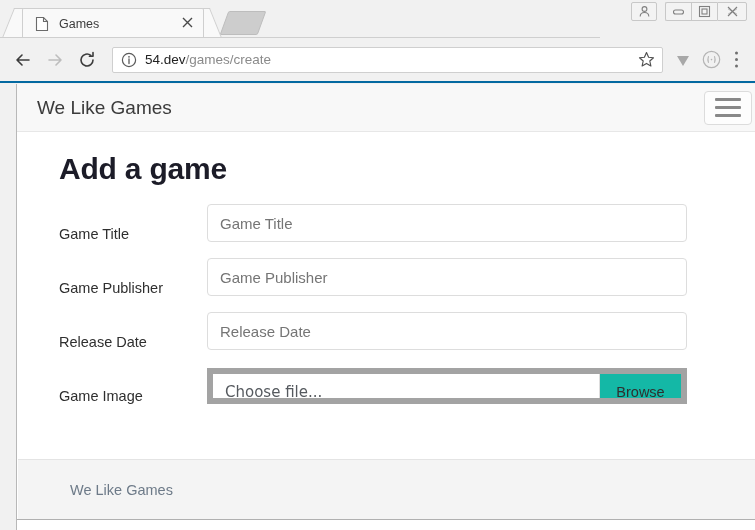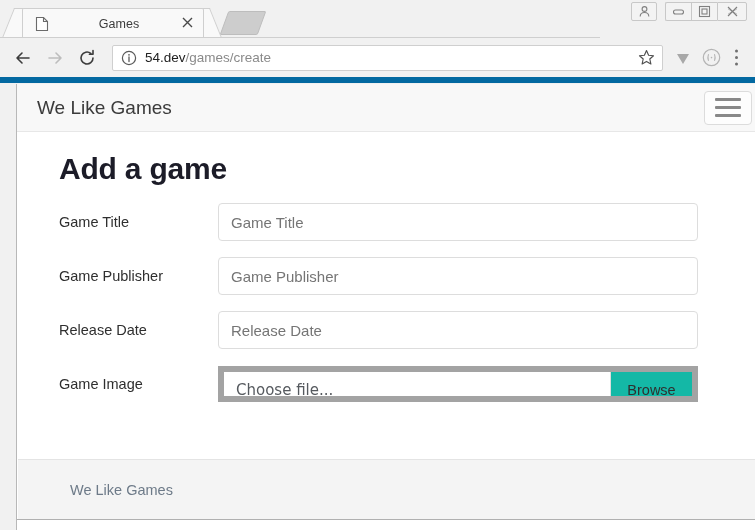--- a/index.html
+++ b/index.html
@@ -19,21 +19,20 @@
     position: relative;
     background: #f1f1f1;
   }
 
   
   .titlebar {
     position: relative;
     height: 38px;
     background: #f1f1f1;
     border-bottom: 0;
-    text-align: center;
   }
 
   .tabstrip {
     position: absolute;
     left: 0; top: 0;
     height: 38px;
     width: 600px;
   }
 
   .tab {
@@ -155,21 +154,21 @@
   .winbtn.close{ border-radius: 0 2px 2px 0; width: 30px; }
 
   
   .toolbar {
     position: relative;
     height: 45px;
     background: #f1f1f1;
     display: flex;
     align-items: center;
     padding: 0 8px;
-    border-bottom: 6px solid #0369a1;
+    border-bottom: 2px solid #0369a1;
   }
 
   .navbtn {
     width: 30px; height: 30px;
     display: flex; align-items: center; justify-content: center;
     flex: 0 0 auto;
     margin-right: 2px;
     color: #3c3c3c;
   }
   .navbtn.disabled { color: #bdbdbd; }
@@ -270,24 +269,23 @@
     margin: 20px 0 0 22px;
     letter-spacing: -0.2px;
   }
 
   .form {
     margin-top: 16px;
   }
 
   .form-row {
     display: flex;
-    align-items: center;
+    align-items: flex-end;
     margin-bottom: 14px;
     height: 40px;
-    gap: 11px;
   }
 
   .form-label {
     width: 170px;
     flex: 0 0 170px;
     font-size: 14.5px;
     color: #2f2f2f;
     padding-left: 22px;
   }
 

